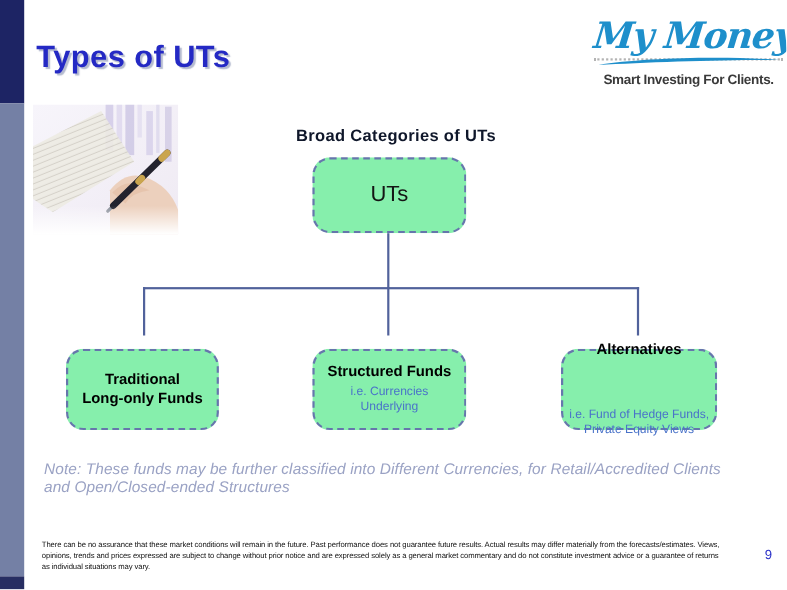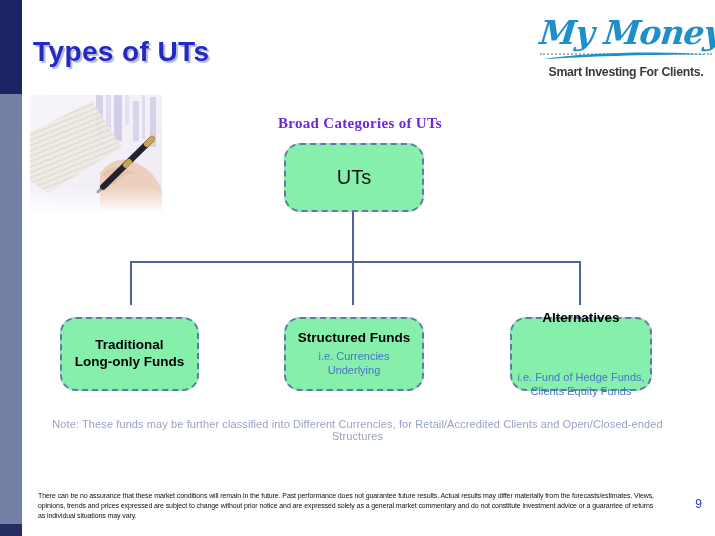--- a/index.html
+++ b/index.html
@@ -36,21 +36,21 @@
     margin-top:3px; font-size:12.3px; font-weight:bold; color:#3a3a3a;
     letter-spacing:-0.3px; white-space:nowrap;
   }
 
   
   .photo { position:absolute; left:30px; top:95px; width:132px; height:118px; }
 
   
   .diagram-heading {
     position:absolute; left:180px; top:115px; width:360px; text-align:center;
-    font-size:15px; font-weight:bold; color:#6d28d9; letter-spacing:0.3px;font-family:Liberation Serif, serif;
+    font-size:15px; font-weight:bold; color:#0f172a; letter-spacing:0.3px;
   }
   .node {
     position:absolute; border:2px dashed #6676ac; border-radius:16px;
     background:#86efac; display:flex; flex-direction:column;
     align-items:center; justify-content:center; text-align:center;
   }
   .node-root { left:284px; top:143px; width:140px; height:69px;
     font-size:20px; color:#141414; }
   .node-child { top:317px; height:74px; }
   .node-c1 { left:60px;  width:139px; }
@@ -61,22 +61,22 @@
 
   .connector { position:absolute; background:#51629b; }
   .conn-v-root  { left:352px; top:212px; width:2px; height:50px; }
   .conn-h-main  { left:130px; top:261px; width:451px; height:2px; }
   .conn-v-left  { left:130px; top:261px; width:2px; height:44px; }
   .conn-v-mid   { left:352px; top:261px; width:2px; height:44px; }
   .conn-v-right { left:579px; top:261px; width:2px; height:44px; }
 
   
   .note {
-    position:absolute; left:40px; top:418px; width:635px; text-align:center;
-    font-size:11px; color:#9aa2c4; letter-spacing:0.1px;
+    position:absolute; left:40px; top:418px; width:635px; 
+    font-size:14px; color:#9aa2c4; letter-spacing:0.1px;font-style:italic;
   }
 
   
   .disclaimer {
     position:absolute; left:38px; top:491px; width:616px;
     font-size:7px; line-height:1.42; color:#101010; letter-spacing:-0.1px;
   }
   .page-number {
     position:absolute; right:13px; top:497px;
     font-size:12px; color:#2a30c8;
@@ -163,21 +163,21 @@
     <div class="node-sub">
       <div>i.e. Currencies</div>
       <div>Underlying</div>
     </div>
   </div>
 
   <div class="node node-child node-c3">
     <div class="node-title">Alternatives</div>
     <div class="node-sub">
       <div>i.e. Fund of Hedge Funds,</div>
-      <div>Clients Equity Funds</div>
+      <div>Private Equity Views</div>
     </div>
   </div>
 
   <div class="note">Note: These funds may be further classified into Different Currencies, for Retail/Accredited Clients and Open/Closed-ended Structures</div>
 
   <div class="disclaimer">There can be no assurance that these market conditions will remain in the future.  Past performance does not guarantee future results.  Actual results may differ materially from the forecasts/estimates. Views, opinions, trends and prices expressed are subject to change without prior notice and are expressed solely as a general market commentary and do not constitute investment advice or a guarantee of returns as individual situations may vary.</div>
   <div class="page-number">9</div>
 
 </div>
 

